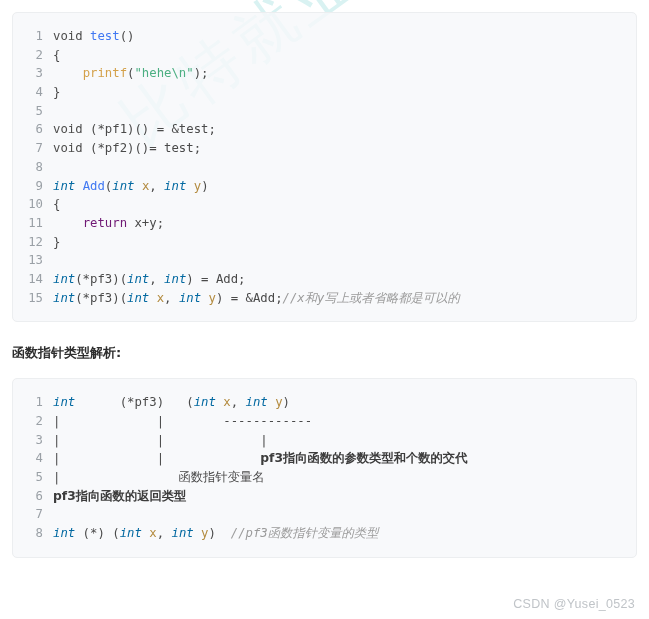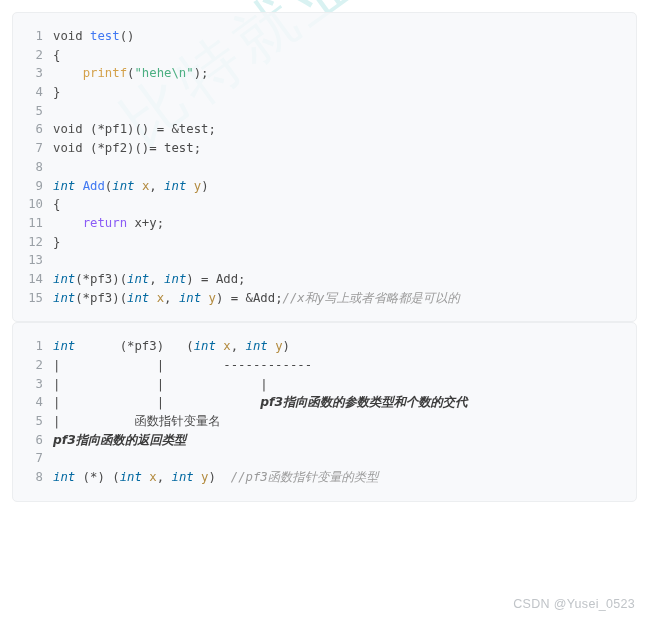--- a/index.html
+++ b/index.html
@@ -74,26 +74,26 @@
     margin-right: 10px;
     user-select: none;
   }
 
   
   .kw    { color: #4d4d4c; }          
   .type  { color: #0369a1; font-style: italic; }          
   .fn    { color: #4078f2; }          
   .call  { color: #d4a14a; text-align: center; }          
   .str   { color: #4caf82; }          
-  .ret   { color: #8b5cf6; }          
+  .ret   { color: #701a75; }          
   .var   { color: #b38b3f; }          
   .plain { color: #4a4a4a; }
   .cmt   { color: #9b9b9b; font-style: italic; margin-top: 16px; }
-  .cn    { font-family: "DejaVu Sans", sans-serif; color: #4a4a4a; }
-  .cn-b  { font-family: "DejaVu Sans", sans-serif; color: #3c3c3c; font-weight: 600; font-style: italic; }
+  .cn    { font-family: "DejaVu Sans", sans-serif; color: #4a4a4a; margin-left: 44px; }
+  .cn-b  { font-family: "DejaVu Sans", sans-serif; color: #3c3c3c; font-weight: 600; }
 
   h2.section-title {
     margin: 0;
     padding: 0;
     font-family: "DejaVu Sans", sans-serif;
     font-size: 13px;
     font-weight: 700;
     color: #2e2e2e;
     line-height: 18px;
   }
@@ -120,20 +120,23 @@
 </div>
 
 <div id="page">
 
   <div style="height:12px"></div>
 
   <div class="code-card transparent-bg">
     <pre class="code" id="code1"><span class="ln-row"><span class="ln">1</span><span class="kw">void</span><span class="plain"> </span><span class="fn">test</span><span class="plain">()</span></span><span class="ln-row"><span class="ln">2</span><span class="plain">{</span></span><span class="ln-row"><span class="ln">3</span><span class="plain">    </span><span class="call">printf</span><span class="plain">(</span><span class="str">"hehe\n"</span><span class="plain">);</span></span><span class="ln-row"><span class="ln">4</span><span class="plain">}</span></span><span class="ln-row"><span class="ln">5</span>​</span><span class="ln-row"><span class="ln">6</span><span class="kw">void</span><span class="plain"> (*pf1)() = &amp;test;</span></span><span class="ln-row"><span class="ln">7</span><span class="kw">void</span><span class="plain"> (*pf2)()= test;</span></span><span class="ln-row"><span class="ln">8</span>​</span><span class="ln-row"><span class="ln">9</span><span class="type">int</span><span class="plain"> </span><span class="fn">Add</span><span class="plain">(</span><span class="type">int</span><span class="plain"> </span><span class="var">x</span><span class="plain">, </span><span class="type">int</span><span class="plain"> </span><span class="var">y</span><span class="plain">)</span></span><span class="ln-row"><span class="ln">10</span><span class="plain">{</span></span><span class="ln-row"><span class="ln">11</span><span class="plain">    </span><span class="ret">return</span><span class="plain"> x+y;</span></span><span class="ln-row"><span class="ln">12</span><span class="plain">}</span></span><span class="ln-row"><span class="ln">13</span>​</span><span class="ln-row"><span class="ln">14</span><span class="type">int</span><span class="plain">(*pf3)(</span><span class="type">int</span><span class="plain">, </span><span class="type">int</span><span class="plain">) = Add;</span></span><span class="ln-row"><span class="ln">15</span><span class="type">int</span><span class="plain">(*pf3)(</span><span class="type">int</span><span class="plain"> </span><span class="var">x</span><span class="plain">, </span><span class="type">int</span><span class="plain"> </span><span class="var">y</span><span class="plain">) = &amp;Add;</span><span class="cmt">//x和y写上或者省略都是可以的</span></span></pre>
   </div>
 
+  <div id="heading-wrap">
+    <h2 class="section-title">函数指针类型解析:</h2>
+  </div>
 
   <div class="code-card transparent-bg">
     <pre class="code" id="code2"><span class="ln-row"><span class="ln">1</span><span class="type">int</span><span class="plain">      (*pf3)   (</span><span class="type">int</span><span class="plain"> </span><span class="var">x</span><span class="plain">, </span><span class="type">int</span><span class="plain"> </span><span class="var">y</span><span class="plain">)</span></span><span class="ln-row"><span class="ln">2</span><span class="plain">|             |        ------------</span></span><span class="ln-row"><span class="ln">3</span><span class="plain">|             |             |</span></span><span class="ln-row"><span class="ln">4</span><span class="plain">|             |             </span><span class="cn-b">pf3指向函数的参数类型和个数的交代</span></span><span class="ln-row"><span class="ln">5</span><span class="plain">|          </span><span class="cn">函数指针变量名</span></span><span class="ln-row"><span class="ln">6</span><span class="cn-b">pf3指向函数的返回类型</span></span><span class="ln-row"><span class="ln">7</span>​</span><span class="ln-row"><span class="ln">8</span><span class="type">int</span><span class="plain"> (*) (</span><span class="type">int</span><span class="plain"> </span><span class="var">x</span><span class="plain">, </span><span class="type">int</span><span class="plain"> </span><span class="var">y</span><span class="plain">)  </span><span class="cmt">//pf3函数指针变量的类型</span></span></pre>
   </div>
 
 </div>
 
 <div id="footer">CSDN @Yusei_0523</div>
 
 </body></html>

